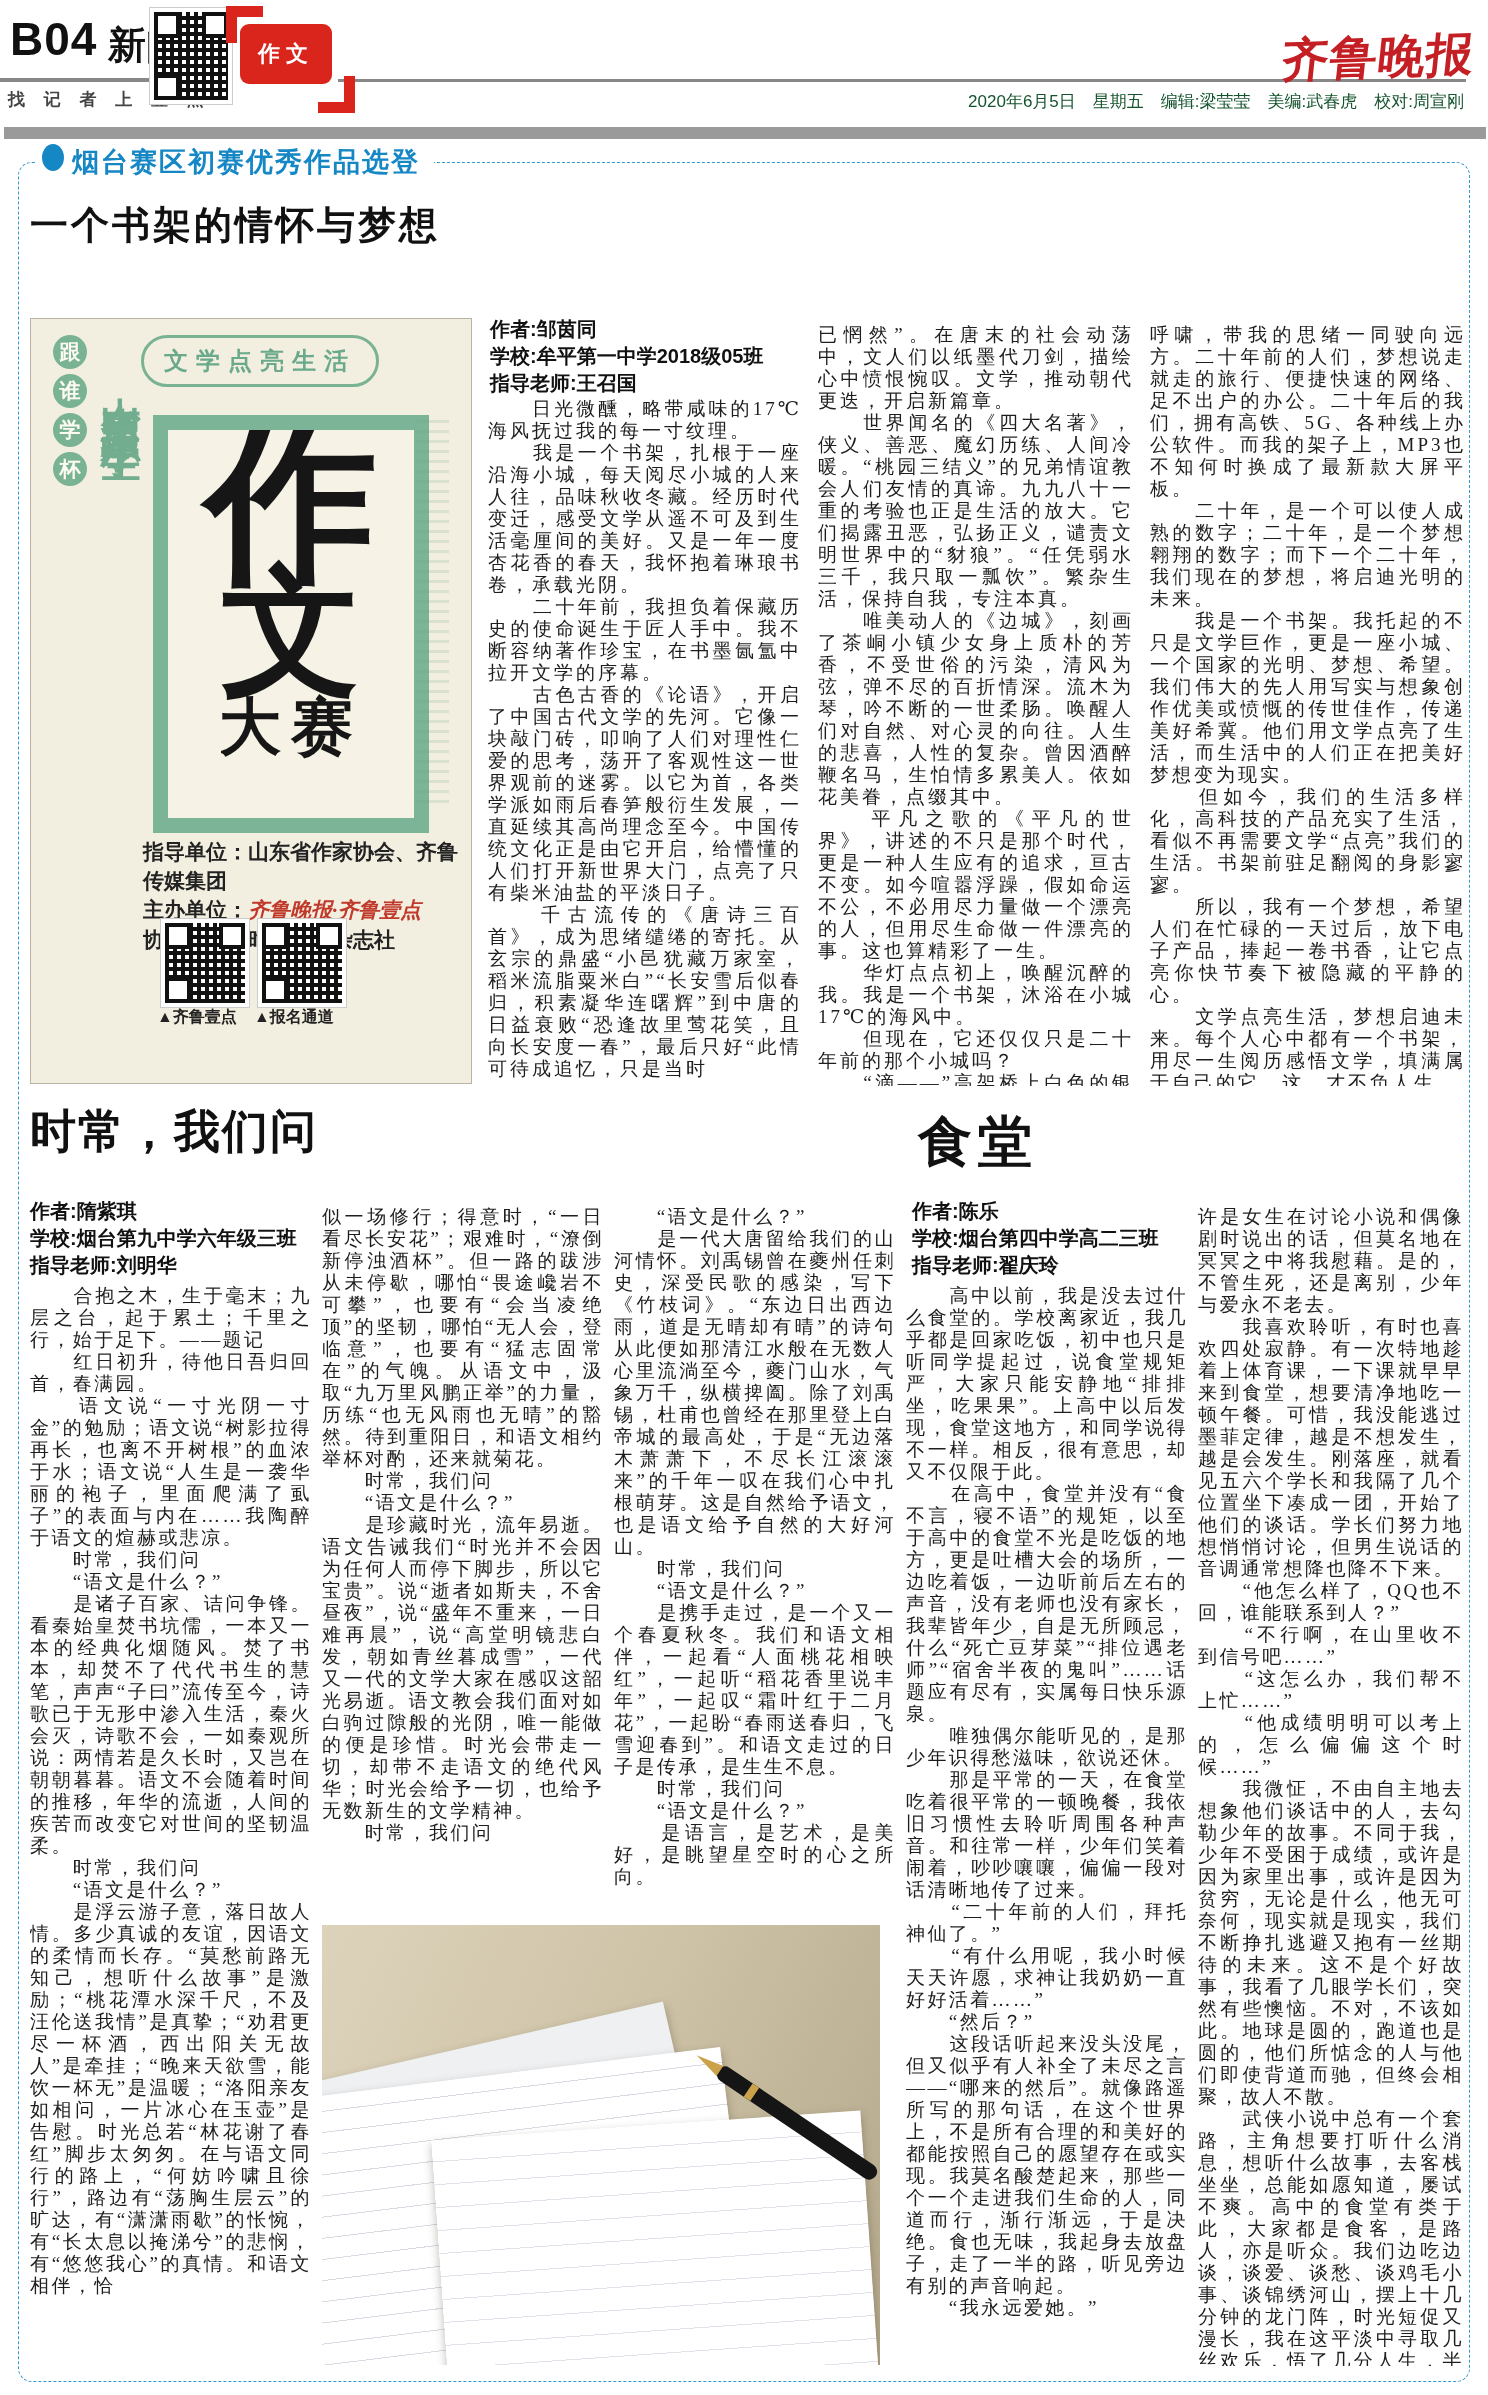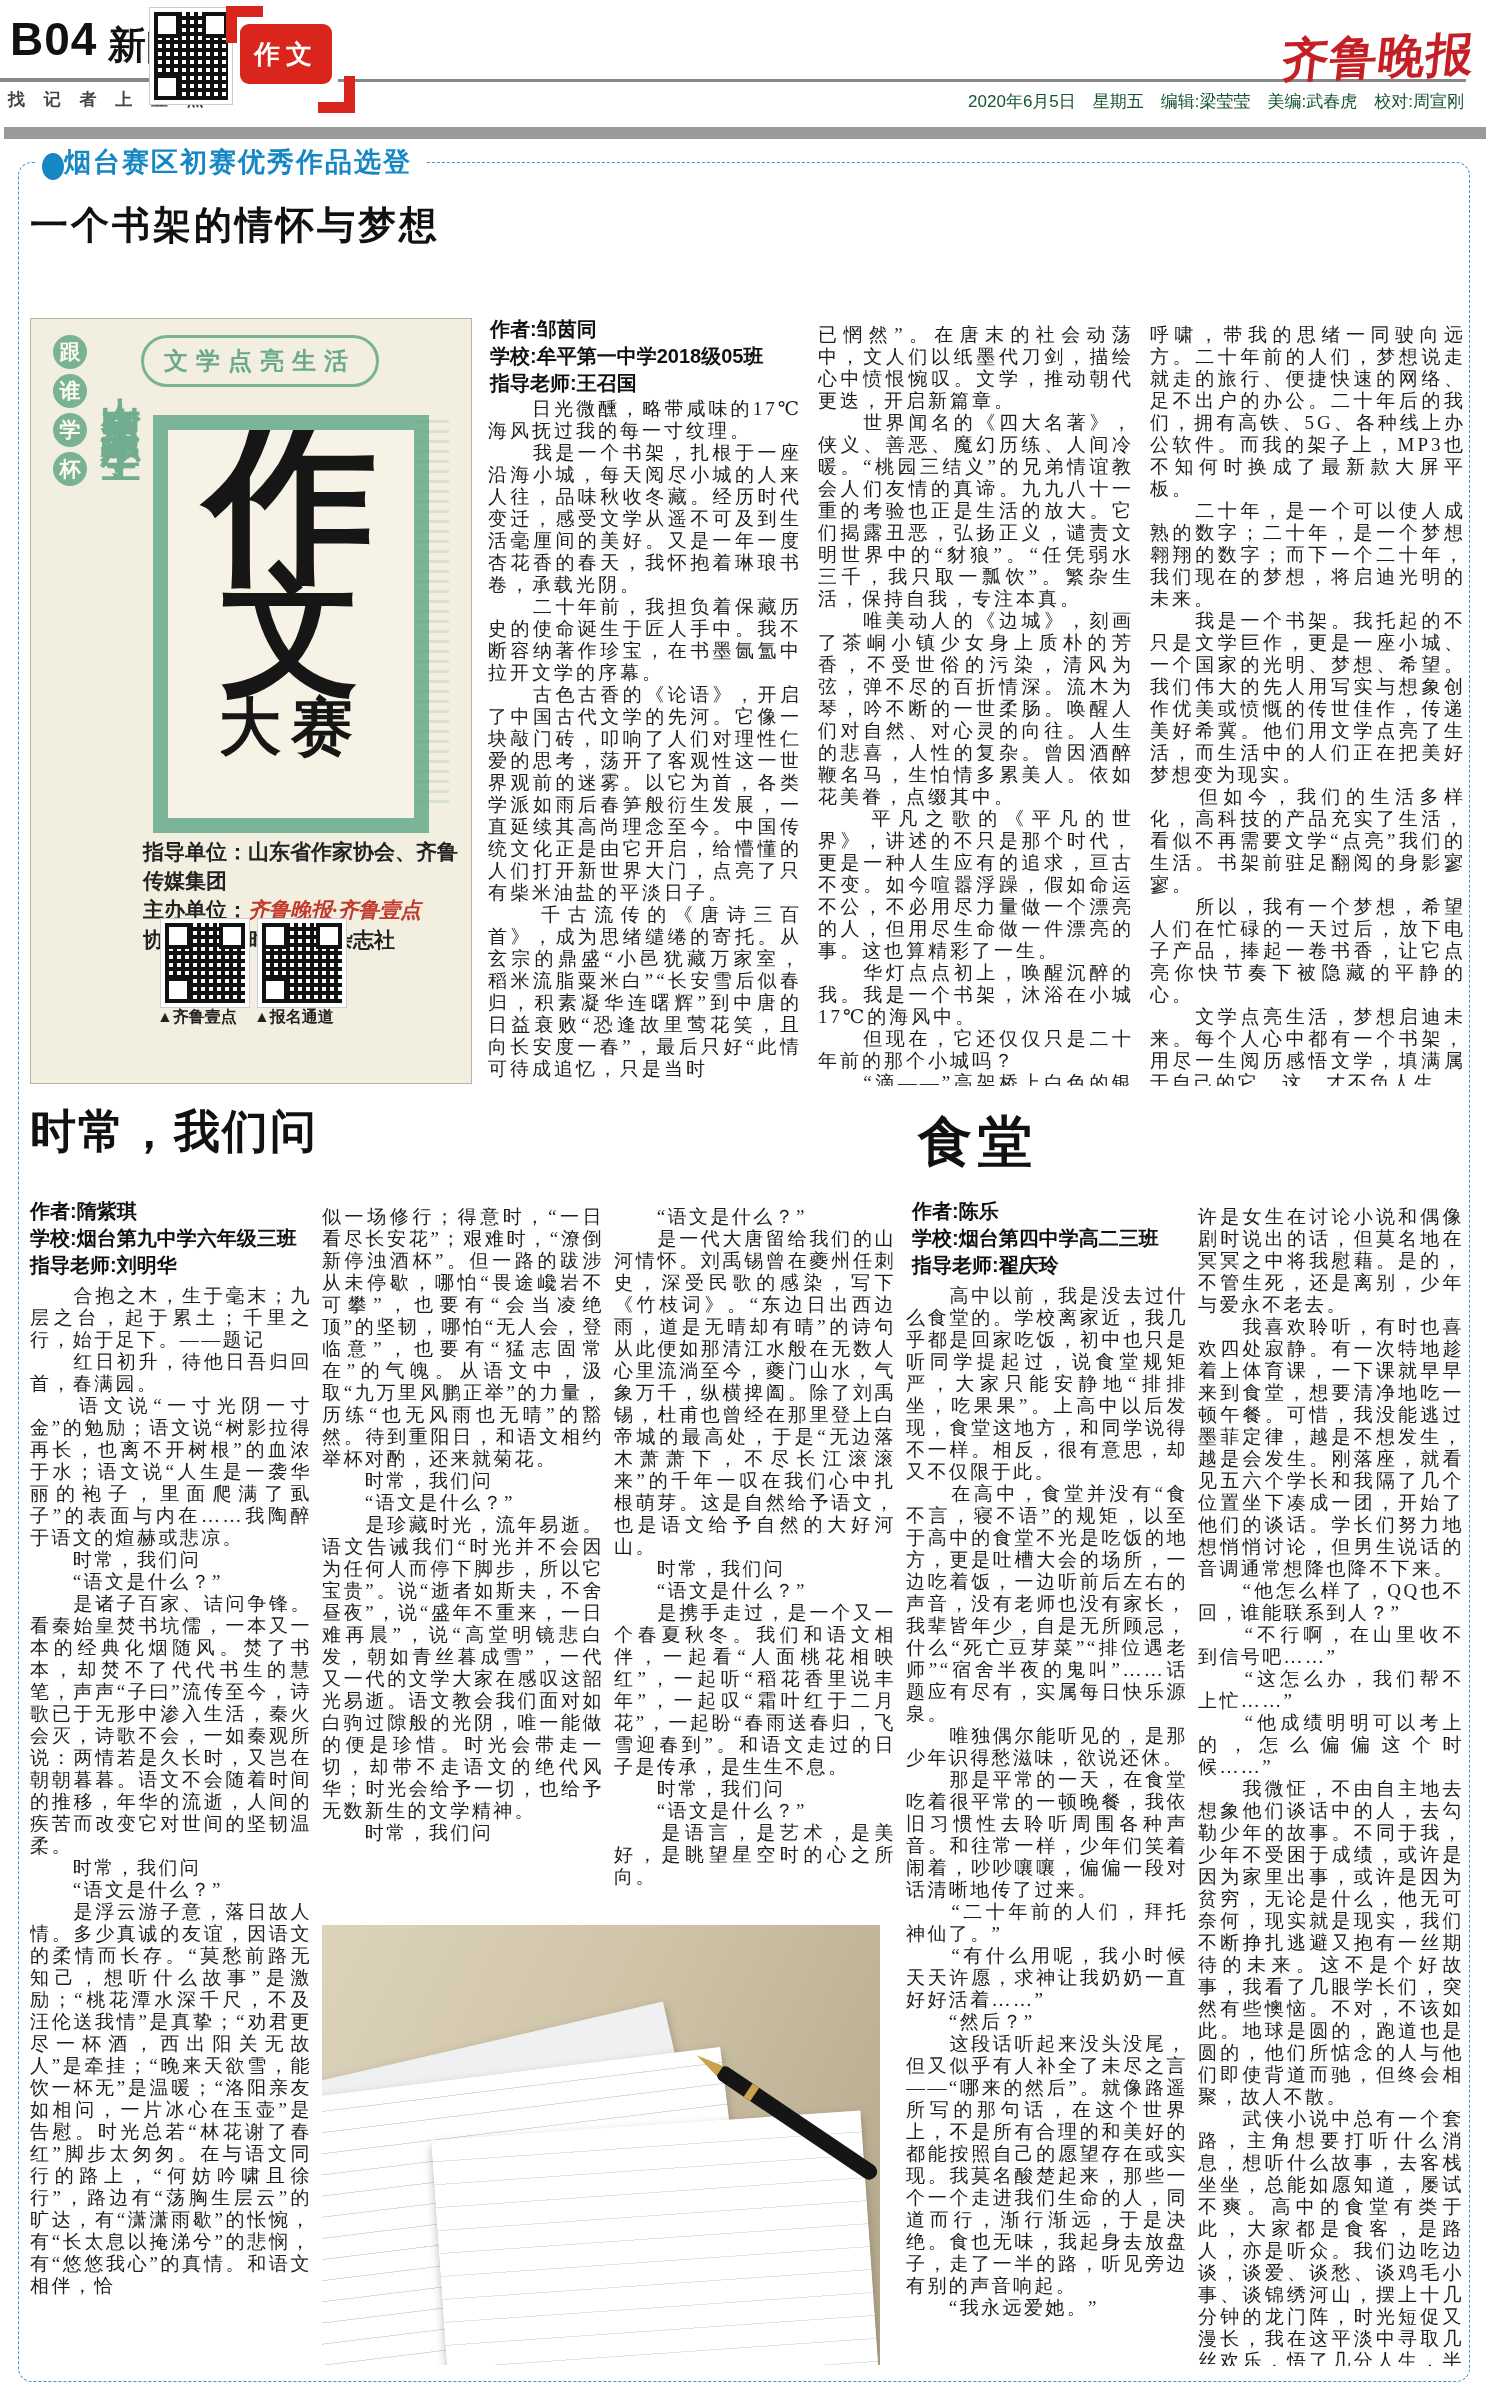--- a/index.html
+++ b/index.html
@@ -17,33 +17,33 @@
   .tagline{left:8px;top:88px;font-size:17px;color:#444;letter-spacing:7px;font-weight:700;}
   .qr{background:
       repeating-linear-gradient(0deg,#111 0 4px,transparent 4px 8px),
       repeating-linear-gradient(90deg,#111 0 4px,#fff 4px 8px);
       border:4px solid #fff;outline:1px solid #ccc;}
   .qr i{position:absolute;width:18px;height:18px;border:4px solid #111;background:#fff;}
   .qr i.f1{left:0;top:0;} .qr i.f2{right:0;top:0;} .qr i.f3{left:0;bottom:0;}
   .hdr-qr{left:150px;top:8px;width:74px;height:88px;}
   .badge{left:240px;top:24px;width:92px;height:60px;background:#d9251c;border-radius:9px;
          display:flex;align-items:center;justify-content:center;}
-  .badge span{color:#fff;font-size:26px;font-weight:900;letter-spacing:6px;}
+  .badge span{color:#fff;font-size:22px;font-weight:900;letter-spacing:6px;}
   .brk{width:26px;height:26px;}
   .brk-tl{left:226px;top:6px;border-left:11px solid #d9251c;border-top:11px solid #d9251c;}
   .brk-br{left:318px;top:76px;border-right:11px solid #d9251c;border-bottom:11px solid #d9251c;}
   .masthead{left:1282px;top:26px;width:200px;font-size:47px;font-weight:900;color:#c41f24;
             transform:skewX(-8deg) rotate(-2deg);letter-spacing:1px;}
   .dateline{right:24px;top:90px;font-size:17px;color:#14532d;}
   .graybar{left:4px;top:127px;width:1482px;height:12px;background:#9a9a9a;}
 
   
   .frame{left:18px;top:162px;width:1450px;height:2218px;border:1px dashed #2f9ad2;border-radius:14px;}
   .banner{left:36px;top:144px;background:#fff;padding:0 14px 0 6px;height:36px;display:flex;
-          align-items:flex-end;}
+          align-items:flex-start;gap:8px;}
   .banner-dot{width:22px;height:27px;background:#1687c5;border-radius:50%;}
   .banner-text{font-size:27px;font-weight:900;color:#1687c5;letter-spacing:2px;
                font-family:"Liberation Sans","DejaVu Sans",sans-serif;}
 
   
   .title1{left:30px;top:200px;font-size:38px;font-weight:900;color:#111;letter-spacing:3px;}
   .title2{left:30px;top:1101px;font-size:46px;font-weight:900;color:#111;letter-spacing:2px;}
   .title3{left:858px;top:1106px;width:240px;text-align:center;font-size:54px;font-weight:900;color:#111;letter-spacing:6px;}
   .authors{font-size:20px;font-weight:700;line-height:27px;color:#111;}
 

